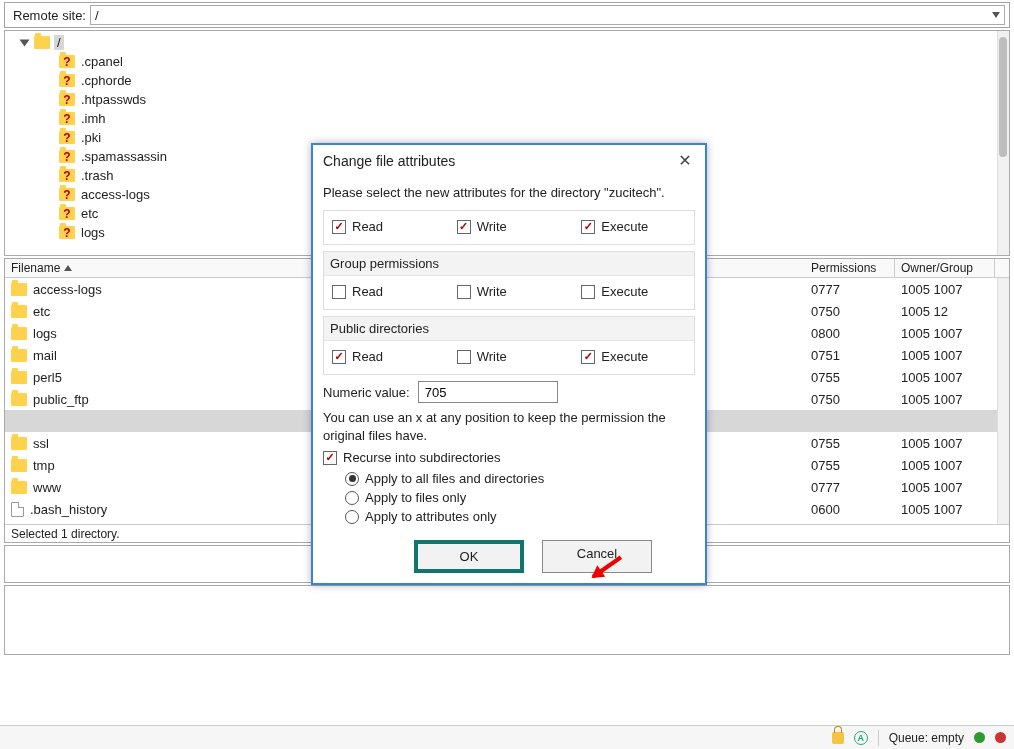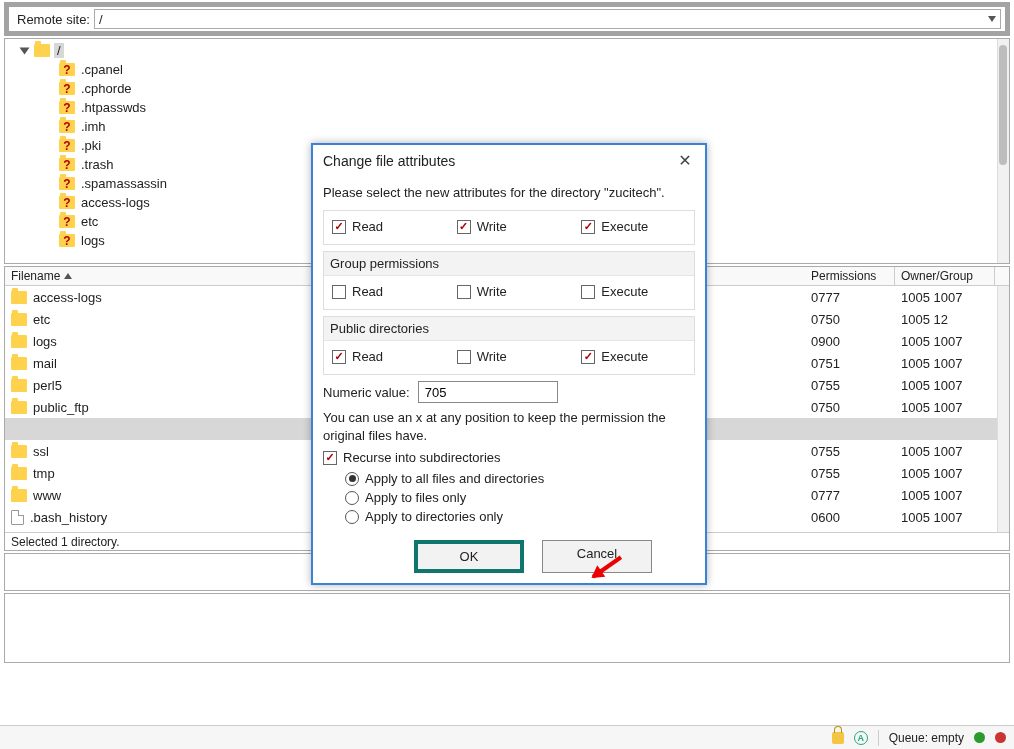--- a/index.html
+++ b/index.html
@@ -1,19 +1,19 @@
 <!DOCTYPE html>
 <html><head>
 <meta charset="utf-8">
 <style>
 * { box-sizing: border-box; margin: 0; padding: 0; font-family: Arial, Helvetica, sans-serif; }
 body { width: 1014px; height: 749px; background: #fff; font-size: 13px; color: #222; position: relative; overflow: hidden; }
 
 
-.remote-bar { display: flex; align-items: center; border: 5px solid #a3a3a3; margin: 2px 4px; padding: 2px 4px; }
+.remote-bar { display: flex; align-items: center; border: 1px solid #a3a3a3; margin: 2px 4px; padding: 2px 4px; }
 .remote-bar-label { padding: 0 4px; }
 .remote-bar-input { flex: 1; border: 1px solid #aaa; height: 20px; display: flex; align-items: center; justify-content: space-between; padding: 0 4px; background: #fff; }
 .remote-bar-input span { white-space: nowrap; }
 .chev-down { width: 0; height: 0; border-left: 4px solid transparent; border-right: 4px solid transparent; border-top: 6px solid #555; }
 
 
 .panel { border: 1px solid #aaa; margin: 2px 4px; position: relative; }
 .tree-panel { height: 226px; overflow: hidden; }
 .tree-scroll { height: 100%; overflow: auto; padding: 4px 0 4px 16px; }
 .tree-root { display: flex; align-items: center; gap: 4px; margin-bottom: 2px; }
@@ -133,25 +133,25 @@
         <div class="tree-item">
           <span class="folder-q"></span>
           <span>.imh</span>
         </div>
         <div class="tree-item">
           <span class="folder-q"></span>
           <span>.pki</span>
         </div>
         <div class="tree-item">
           <span class="folder-q"></span>
+          <span>.spamassassin</span>
+        </div>
+        <div class="tree-item">
+          <span class="folder-q"></span>
           <span>.trash</span>
-        </div>
-        <div class="tree-item">
-          <span class="folder-q"></span>
-          <span>.spamassassin</span>
         </div>
         <div class="tree-item">
           <span class="folder-q"></span>
           <span>access-logs</span>
         </div>
         <div class="tree-item">
           <span class="folder-q"></span>
           <span>etc</span>
         </div>
         <div class="tree-item">
@@ -200,21 +200,21 @@
         <div class="cell-perm">0750</div>
         <div class="cell-owner">1005 12</div>
         <div style="width: 14px;"></div>
       </div>
       <div class="list-row">
         <div class="cell-name">
           <span class="folder-icon"></span>
           <span>logs</span>
         </div>
         <div class="cell-spacer"></div>
-        <div class="cell-perm">0900</div>
+        <div class="cell-perm">0800</div>
         <div class="cell-owner">1005 1007</div>
         <div style="width: 14px;"></div>
       </div>
       <div class="list-row">
         <div class="cell-name">
           <span class="folder-icon"></span>
           <span>mail</span>
         </div>
         <div class="cell-spacer"></div>
         <div class="cell-perm">0751</div>
@@ -396,21 +396,21 @@
       <div class="radio-row">
         <span class="radio-c on"></span>
         <span>Apply to all files and directories</span>
       </div>
       <div class="radio-row">
         <span class="radio-c"></span>
         <span>Apply to files only</span>
       </div>
       <div class="radio-row">
         <span class="radio-c"></span>
-        <span>Apply to directories only</span>
+        <span>Apply to attributes only</span>
       </div>
     </div>
 
     <div class="modal-buttons">
       <div class="btn primary">OK</div>
       <div class="btn">Cancel</div>
     </div>
   </div>
 </div>
 

